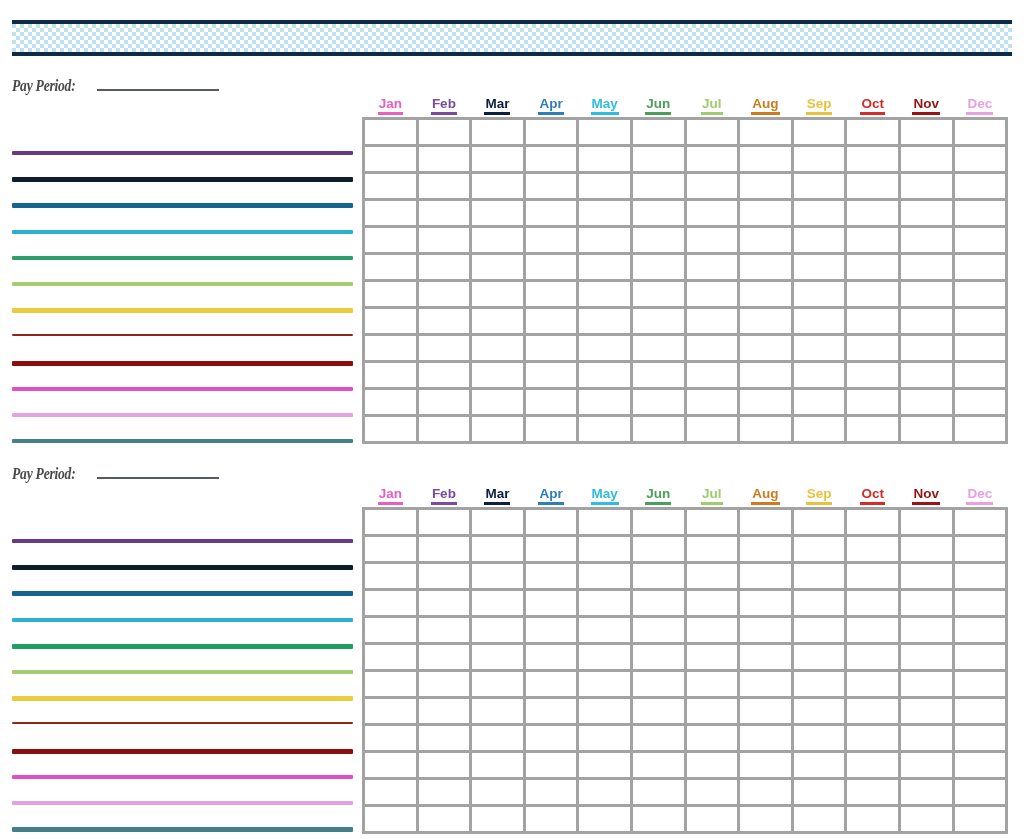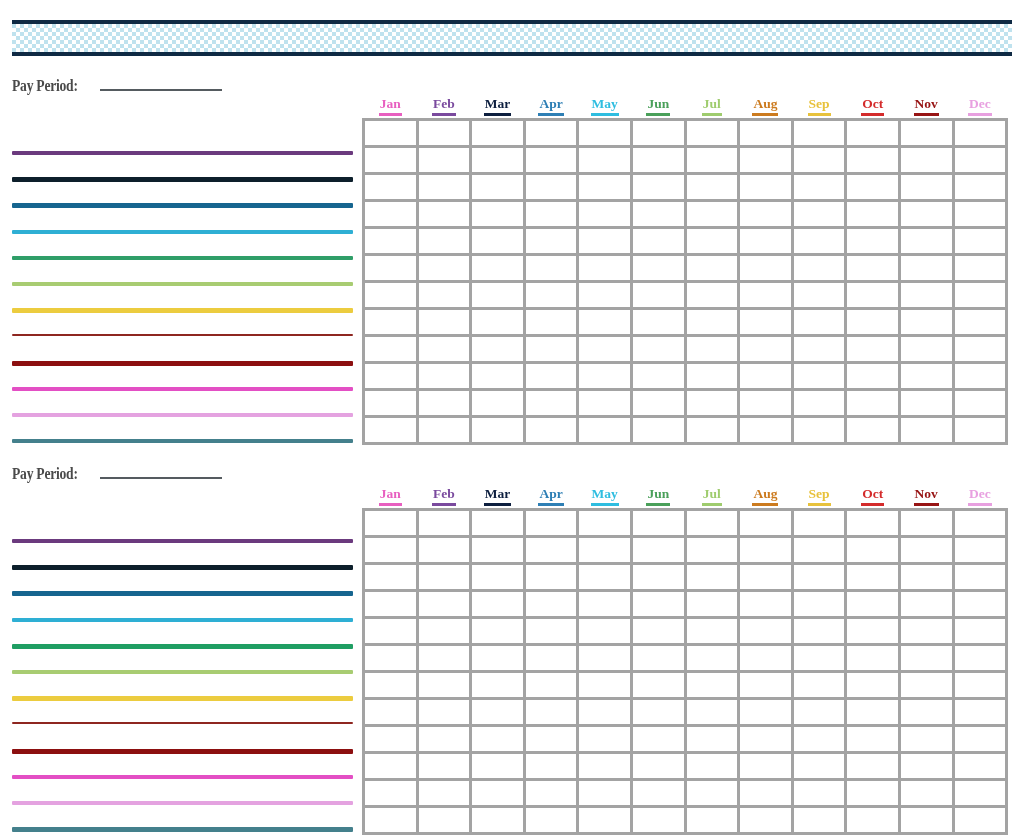--- a/index.html
+++ b/index.html
@@ -59,20 +59,21 @@
     transform: scaleX(0.92);
   }
 
   
   .pay-period {
     position: absolute;
     left: 12px;
     display: flex;
     align-items: baseline;
     white-space: nowrap;
+    font-style: italic;
   }
   .pay-period-label {
     font-family: "Liberation Serif", serif;
     font-weight: bold;
     font-size: 17px;
     color: #4a4a4a;
     transform: scaleX(0.80);
     transform-origin: left bottom;
     letter-spacing: -0.3px;
   }
@@ -91,21 +92,21 @@
   
   .month-table {
     position: absolute;
     border-collapse: collapse;
     table-layout: fixed;
   }
   .month-table th {
     padding: 0 0 2px 0;
     font-size: 13.5px;
     font-weight: bold;
-    font-family: Liberation Serif, serif;
+    font-family: Liberation Sans, sans-serif;
     border: none;
     background: transparent;
     height: 18px;
     vertical-align: bottom;
   }
   .month-table th span {
     display: inline-block;
     padding: 0 1px 1px 1px;
     border-bottom: 3px solid currentColor;
   }

